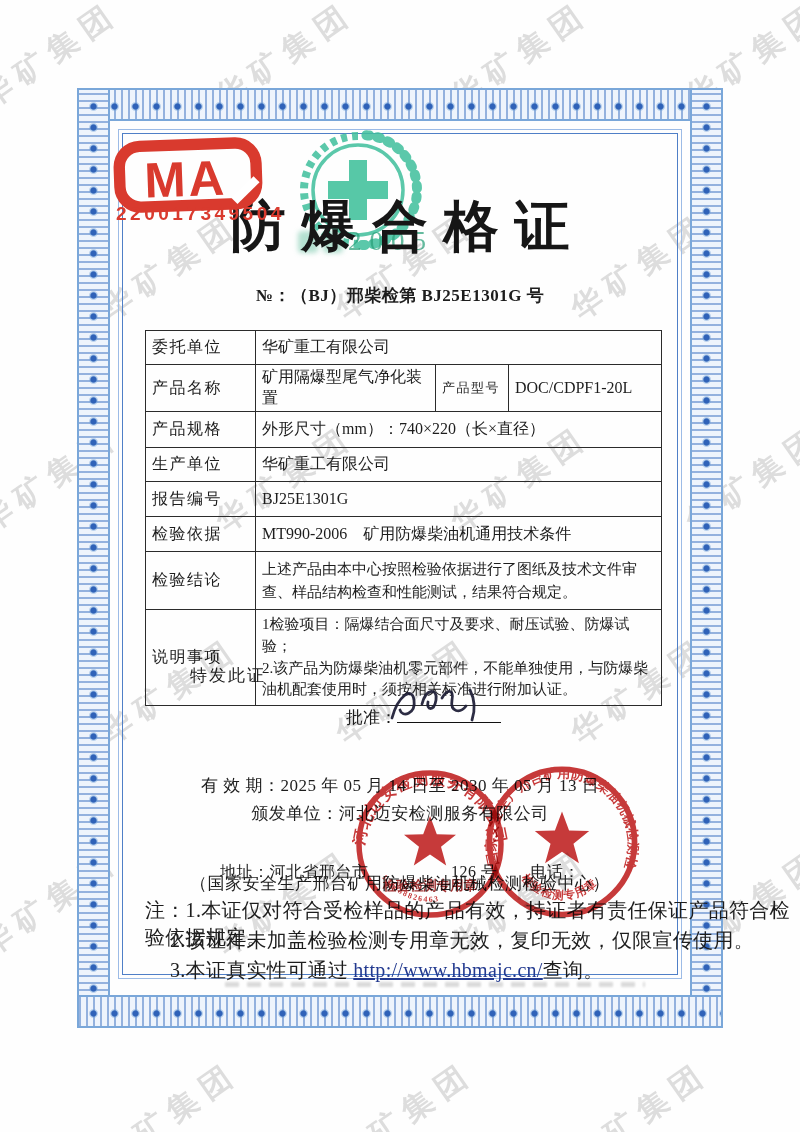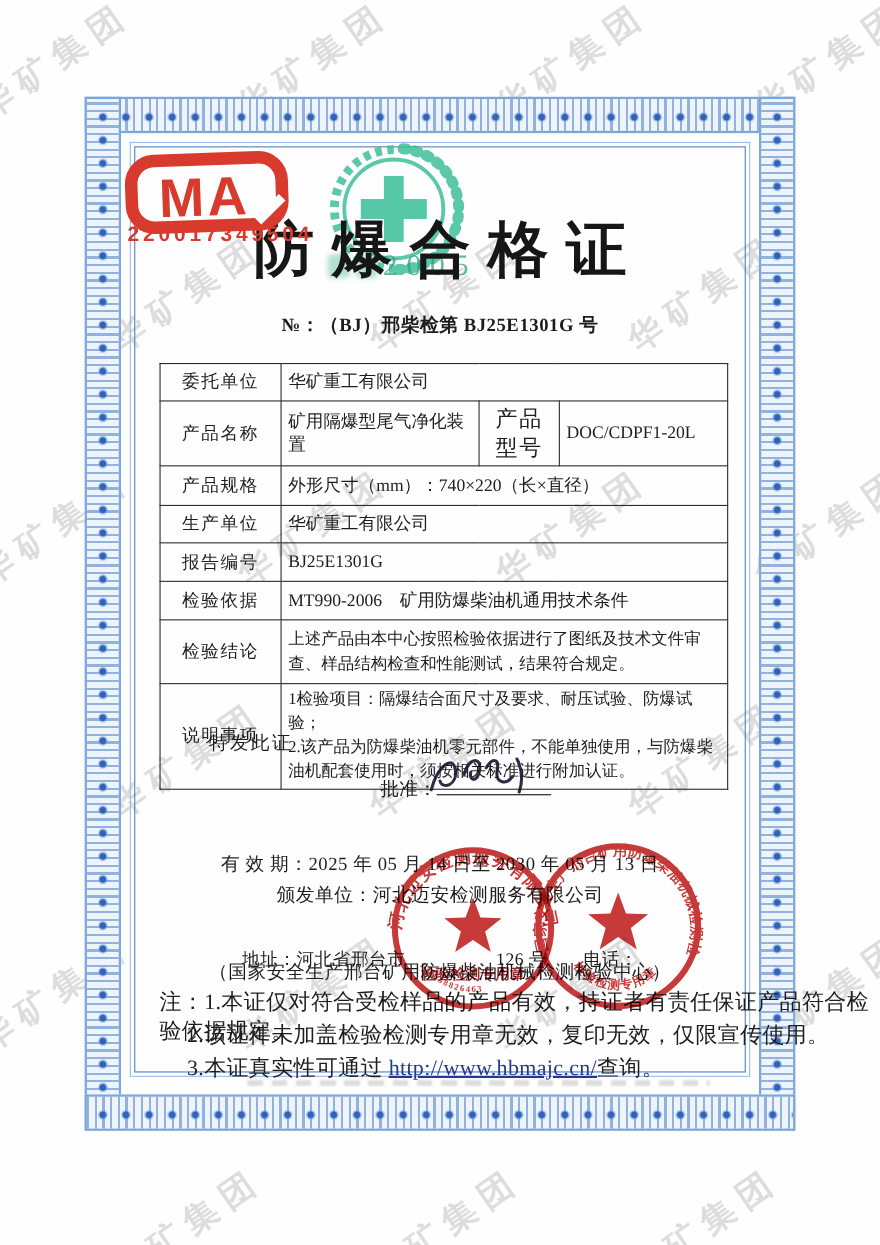--- a/index.html
+++ b/index.html
@@ -47,21 +47,21 @@
         font-family:"Liberation Sans",sans-serif;font-weight:700;font-size:55px;
         letter-spacing:16px;padding-left:16px;box-sizing:border-box;color:#161616;}
   .cert-no{position:absolute;left:110px;top:284px;width:580px;z-index:3;text-align:center;
         font-size:17px;font-weight:600;letter-spacing:.5px;}
 
   
   table.info{position:absolute;left:145px;top:330px;z-index:5;border-collapse:collapse;
         table-layout:fixed;width:516px;background:transparent;}
   table.info td{border:1.6px solid #2b2b2b;font-size:16px;vertical-align:middle;
         padding:2px 6px;box-sizing:border-box;}
-  td.lbl{text-align:center;letter-spacing:1.5px;padding:2px 2px;margin-top:44px;}
+  td.lbl{text-align:left;letter-spacing:1.5px;padding:2px 2px;margin-top:44px;}
   td.val{padding-left:12px;}
   td.small{font-size:15px;padding-left:8px;}
   .mline{font-size:15px;line-height:1.45;}
 
   
   .abs{position:absolute;z-index:5;}
   .centerline{position:absolute;left:110px;width:580px;text-align:center;z-index:5;
         font-size:17px;letter-spacing:.5px;}
   .approve-underline{display:inline-block;width:104px;border-bottom:1.8px solid #111;
         height:16px;vertical-align:baseline;}
@@ -146,21 +146,21 @@
         <col style="width:153px">
       </colgroup>
     <tbody>
         <tr style="height:34px">
       <td class="lbl">委托单位</td>
       <td class="val" colspan="3">华矿重工有限公司</td>
     </tr>
     <tr style="height:36px">
       <td class="lbl">产品名称</td>
       <td class="val small">矿用隔爆型尾气净化装置</td>
-      <td class="lbl" style="font-size:20px">产品型号</td>
+      <td class="lbl" style="font-size:13px">产品型号</td>
       <td class="val small">DOC/CDPF1-20L</td>
     </tr>
     <tr style="height:36px">
       <td class="lbl">产品规格</td>
       <td class="val" colspan="3">外形尺寸（mm）：740×220（长×直径）</td>
     </tr>
     <tr style="height:34px">
       <td class="lbl">生产单位</td>
       <td class="val" colspan="3">华矿重工有限公司</td>
     </tr>

